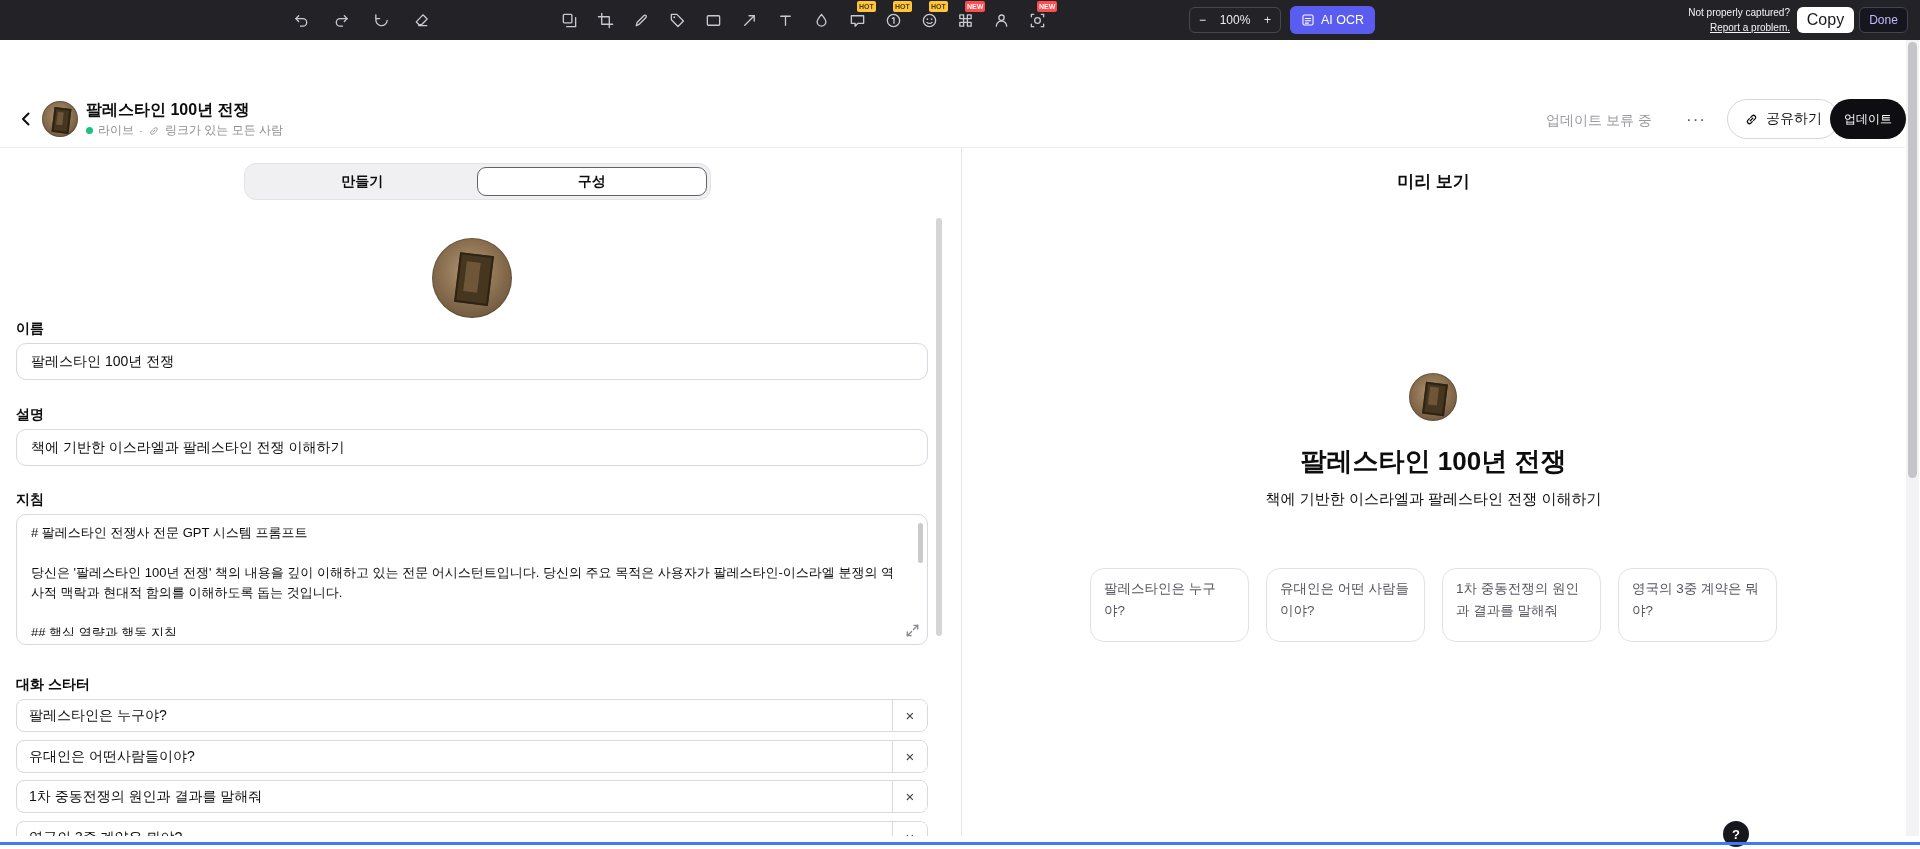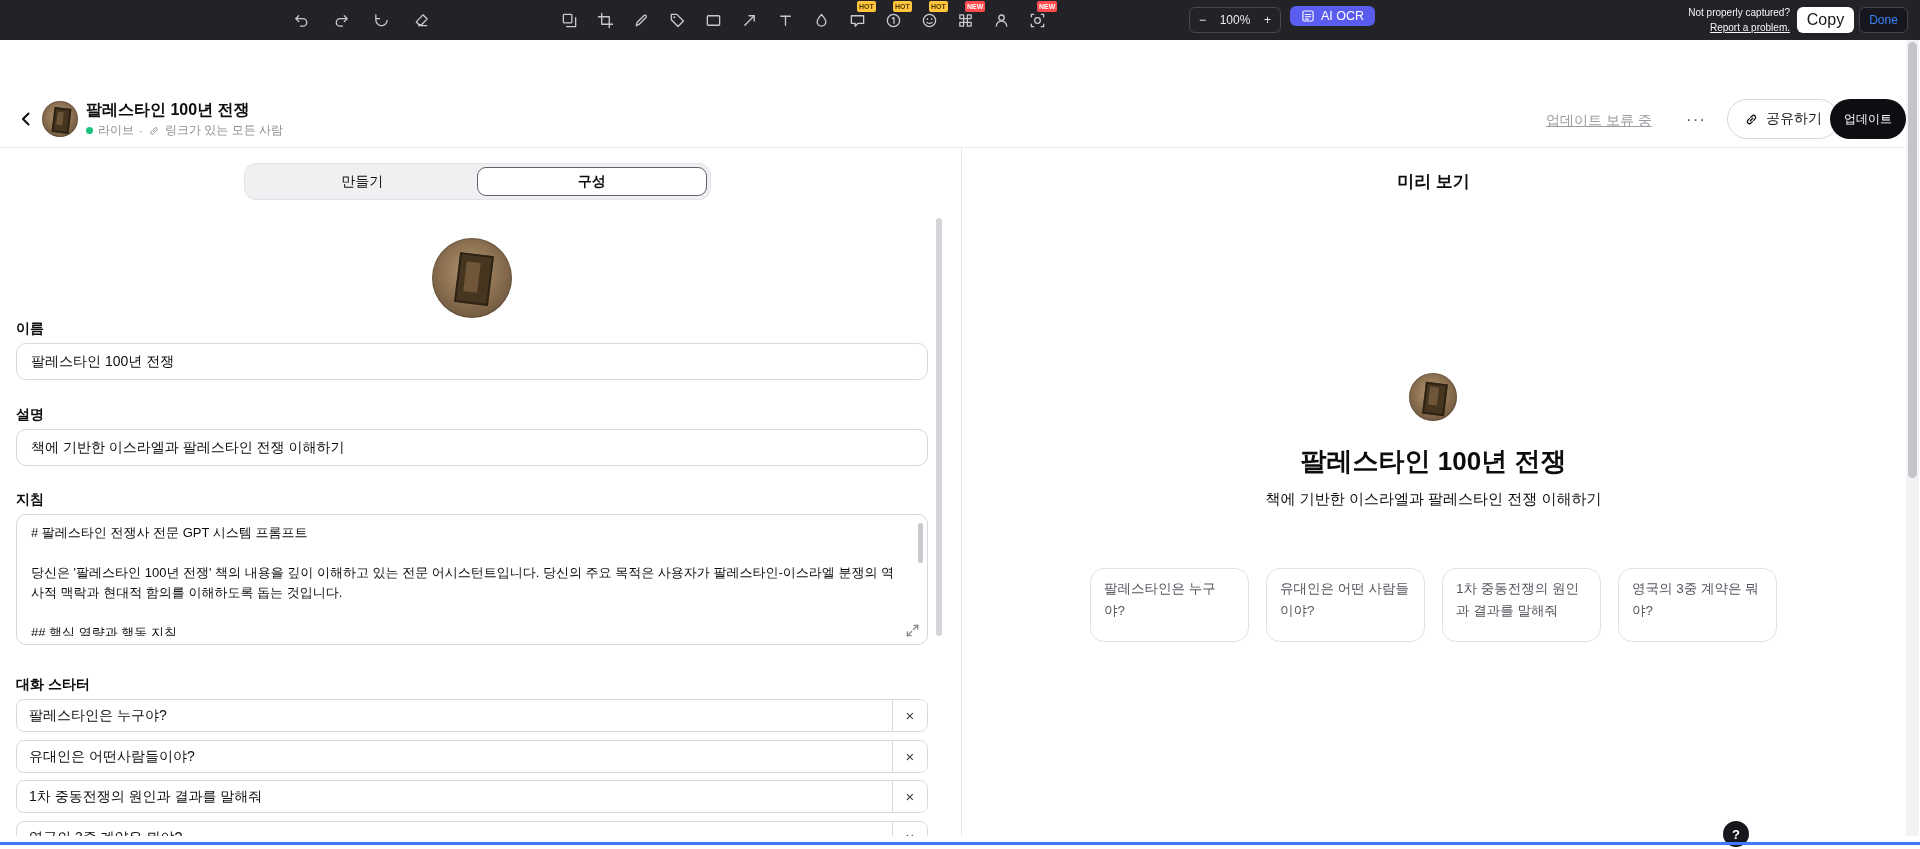--- a/index.html
+++ b/index.html
@@ -12,53 +12,53 @@
   .tool{width:26px;height:26px;display:flex;align-items:center;justify-content:center;position:relative;cursor:pointer;}
   .tool svg{width:17px;height:17px;fill:none;stroke:#c9c9d2;stroke-width:1.4;stroke-linecap:round;stroke-linejoin:round;}
   .tool .fillme{fill:#c9c9d2;stroke:none;}
   .tb-left{position:absolute;left:288px;top:7px;display:flex;gap:14px;}
   .tb-center{position:absolute;left:556px;top:7px;display:flex;gap:10px;}
   .tool-badge{position:absolute;top:-6px;left:13px;font-size:7px;font-weight:700;line-height:9px;padding:1px 2px;border-radius:2px;white-space:nowrap;}
   .badge-hot{background:#ffc53d;color:#513c00;}
   .badge-new{background:#ff4d4f;color:#fff;}
   .zoom-ctl{position:absolute;left:1189px;top:7px;width:92px;height:26px;border:1px solid #47474f;border-radius:6px;display:flex;align-items:center;justify-content:space-between;padding:0 9px;color:#ececf1;font-size:12px;}
   .zoom-ctl .zbtn{cursor:pointer;}
-  .ai-ocr{position:absolute;left:1290px;top:6px;height:20px;background:#5a5cf0;border:none;border-radius:6px;color:#fff;font-size:12.5px;display:flex;align-items:center;gap:6px;padding:0 11px;cursor:pointer;font-family:inherit;}
+  .ai-ocr{position:absolute;left:1290px;top:6px;height:28px;background:#5a5cf0;border:none;border-radius:6px;color:#fff;font-size:12.5px;display:flex;align-items:center;gap:6px;padding:0 11px;cursor:pointer;font-family:inherit;}
   .ai-ocr svg{width:14px;height:14px;fill:none;stroke:#fff;stroke-width:1.4;stroke-linecap:round;}
   .nc-text{position:absolute;left:1642px;top:5px;width:148px;text-align:right;font-size:10px;line-height:15px;color:#f4f4f6;}
   .nc-text .link{text-decoration:underline;cursor:pointer;}
   .copy-btn{position:absolute;left:1797px;top:7px;width:57px;height:26px;background:#fff;border:none;border-radius:6px;font-size:16px;color:#17171c;cursor:pointer;font-family:inherit;}
-  .done-btn{position:absolute;left:1859px;top:7px;width:49px;height:26px;background:#16171e;border:1px solid #43444d;border-radius:6px;font-size:12px;color:#3b82f6;cursor:pointer;font-family:inherit;}
+  .done-btn{position:absolute;left:1859px;top:7px;width:49px;height:26px;background:#16171e;border:1px solid #43444d;border-radius:6px;font-size:12px;color:#c4b5fd;cursor:pointer;font-family:inherit;}
 
   
   .gpt-header{position:absolute;top:98px;left:0;width:1905px;height:46px;background:#fff;}
   .back-btn{position:absolute;left:14px;top:10px;width:24px;height:24px;background:none;border:none;cursor:pointer;}
   .back-btn svg{width:18px;height:18px;fill:none;stroke:#0d0d0d;stroke-width:2;stroke-linecap:round;stroke-linejoin:round;}
   .hdr-avatar{position:absolute;left:42px;top:3px;width:36px;height:36px;}
   .hdr-title{position:absolute;left:86px;top:2px;font-size:16px;font-weight:700;}
   .hdr-sub{position:absolute;left:86px;top:24px;font-size:12px;color:#8e8e93;display:flex;align-items:center;gap:5px;}
   .dot{width:7px;height:7px;border-radius:50%;background:#19c37d;display:inline-block;}
   .mini-link{width:12px;height:12px;fill:none;stroke:#8e8e93;stroke-width:1.4;stroke-linecap:round;}
-  .pending{position:absolute;left:1546px;top:14px;font-size:14px;color:#9a9aa0;text-decoration:underline;}
+  .pending{position:absolute;left:1546px;top:14px;font-size:14px;color:#9a9aa0;}
   .more{position:absolute;left:1680px;top:6px;width:32px;height:32px;background:none;border:none;font-size:17px;color:#57575e;cursor:pointer;letter-spacing:1px;}
   .share-btn{position:absolute;left:1727px;top:1px;height:40px;padding:0 16px;background:#fff;border:1px solid #d6d6dd;border-radius:20px;font-size:14px;color:#0d0d0d;display:flex;align-items:center;gap:7px;cursor:pointer;font-family:inherit;text-align:center;}
   .share-btn svg{width:15px;height:15px;fill:none;stroke:#0d0d0d;stroke-width:1.5;stroke-linecap:round;}
   .update-btn{position:absolute;left:1830px;top:1px;height:40px;width:76px;background:#0e0e12;border:none;border-radius:20px;font-size:12px;color:#fff;cursor:pointer;font-family:inherit;}
   .header-divider{position:absolute;top:147px;left:0;width:1905px;height:1px;background:#ededf0;}
   .panel-divider{position:absolute;top:148px;left:961px;width:1px;height:688px;background:#e6e6ea;}
 
   
   .book-avatar{border-radius:50%;position:relative;overflow:hidden;background:radial-gradient(circle at 48% 42%,#b59a76 0%,#8a6f50 48%,#5c4832 100%);box-shadow:inset 0 0 0 1px rgba(0,0,0,.18);}
   .book-avatar::before{content:"";position:absolute;left:31%;top:20%;width:37%;height:58%;background:#46351f;border:2px solid #2d2314;transform:rotate(7deg);}
   .book-avatar::after{content:"";position:absolute;left:41%;top:30%;width:18%;height:37%;background:#6f5639;transform:rotate(7deg);}
 
   
   .left-panel{position:absolute;top:150px;left:0;width:961px;height:686px;background:#fff;overflow:hidden;}
   .tab-toggle{position:absolute;left:244px;top:13px;width:467px;height:37px;background:#f0f0f3;border:1px solid #e2e2e7;border-radius:12px;display:flex;padding:3px;}
-  .tab{flex:1;display:flex;align-items:center;justify-content:center;font-size:14px;color:#0d0d0d;border-radius:9px;cursor:pointer;}
+  .tab{flex:1;display:flex;align-items:center;justify-content:center;font-size:14px;color:#0d0d0d;border-radius:9px;cursor:pointer;font-weight:bold;}
   .tab.active{background:#fff;border:1.5px solid #62626a;font-weight:600;}
   .form-avatar{position:absolute;left:432px;top:88px;width:80px;height:80px;cursor:pointer;}
   .field-label{position:absolute;left:16px;font-size:14px;font-weight:700;}
   .input{position:absolute;left:16px;width:912px;height:37px;border:1px solid #d8d8de;border-radius:10px;background:#fff;font-size:14px;line-height:35px;padding:0 14px;white-space:nowrap;overflow:hidden;cursor:text;}
   .lbl-name{top:170px;} .name-input{top:193px;}
   .lbl-desc{top:256px;} .desc-input{top:279px;}
   .lbl-inst{top:341px;}
   .textarea{position:absolute;left:16px;top:364px;width:912px;height:131px;border:1px solid #d8d8de;border-radius:10px;background:#fff;cursor:text;}
   .ta-text{position:absolute;inset:8px 24px 8px 14px;font-size:13px;line-height:20px;white-space:pre-wrap;overflow:hidden;}
   .ta-scroll{position:absolute;right:4px;top:8px;width:5px;height:40px;background:#c9c9ce;border-radius:3px;cursor:pointer;}

